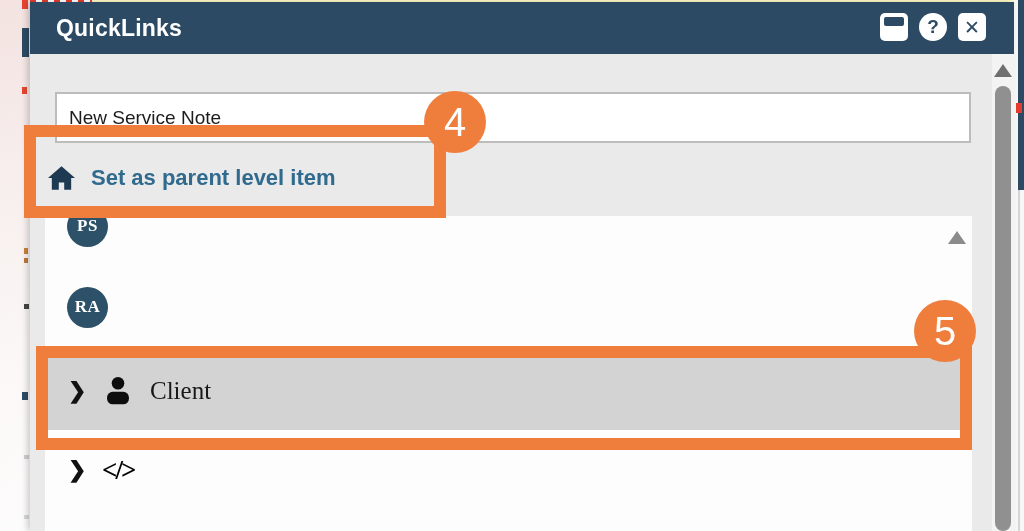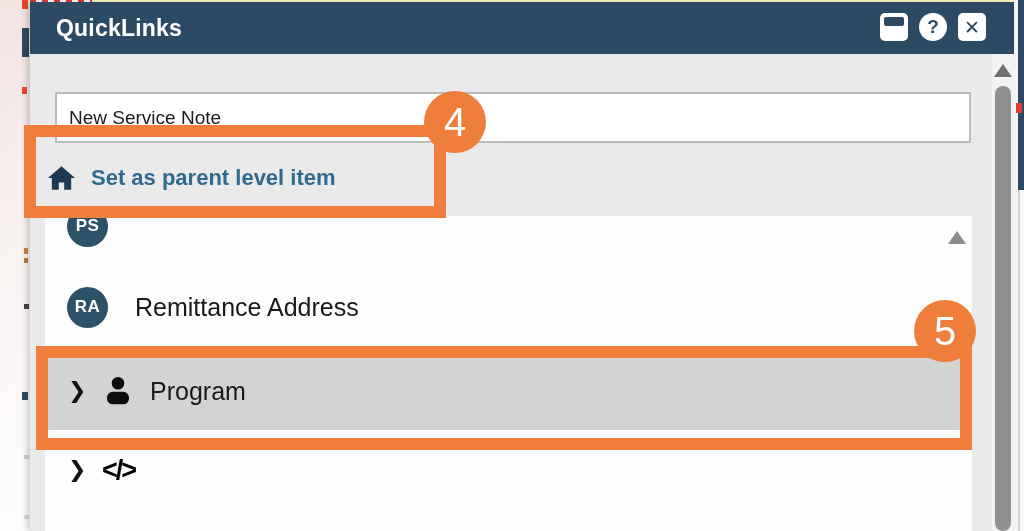--- a/index.html
+++ b/index.html
@@ -51,21 +51,21 @@
     padding:0 12px; font-family:inherit; outline:none;
   }
   .parent-row {
     position:absolute; left:48px; top:155px; width:380px; height:46px;
     display:flex; align-items:center; gap:16px; cursor:pointer;
   }
   .parent-row .label { color:#306a8e; font-size:22px;font-weight:bold; }
   
   .list {
     position:absolute; left:45px; top:216px; width:927px; height:315px;
-    background:#fdfdfd; overflow:hidden;
+    background:#fdfdfd; overflow:hidden;font-family:Liberation Serif, serif;
   }
   .row { position:absolute; left:0; width:100%; display:flex; align-items:center; }
   .row .label { font-size:25px; color:#191919; }
   .avatar {
     width:41px; height:41px; border-radius:50%; background:#2d5168; color:#fff;
     font-size:17px; font-weight:bold; display:flex; align-items:center; justify-content:center;
     flex:0 0 41px; letter-spacing:.5px;
   }
   .row-ps { top:-15px; height:50px; padding-left:22px; gap:27px; }
   .row-ra { top:66px;  height:50px; padding-left:22px; gap:27px; }
@@ -156,32 +156,31 @@
   </div>
 
   <div class="list">
 
     <div class="row row-ps">
       <div class="avatar">PS</div>
     </div>
 
     <div class="row row-ra">
       <div class="avatar">RA</div>
-      <div class="label">Remittance Address</div>
     </div>
 
     <div class="row row-client">
       <span class="chevron">❯</span>
       <span class="row-icon">
         <svg width="32" height="32" viewBox="0 0 24 24">
           <circle cx="12" cy="6.2" r="4.7" fill="#0d0d0d"></circle>
           <rect x="3.8" y="12.6" width="16.4" height="9.4" rx="4.2" fill="#0d0d0d"></rect>
         </svg>
       </span>
-      <span class="label">Program</span>
+      <span class="label">Client</span>
     </div>
 
     <div class="row row-program">
       <span class="chevron">❯</span>
       <span class="row-icon">
         <span class="code-glyph">&lt;/&gt;</span>
       </span>
     </div>
 
     <div class="scroll-arrow-inner"></div>

